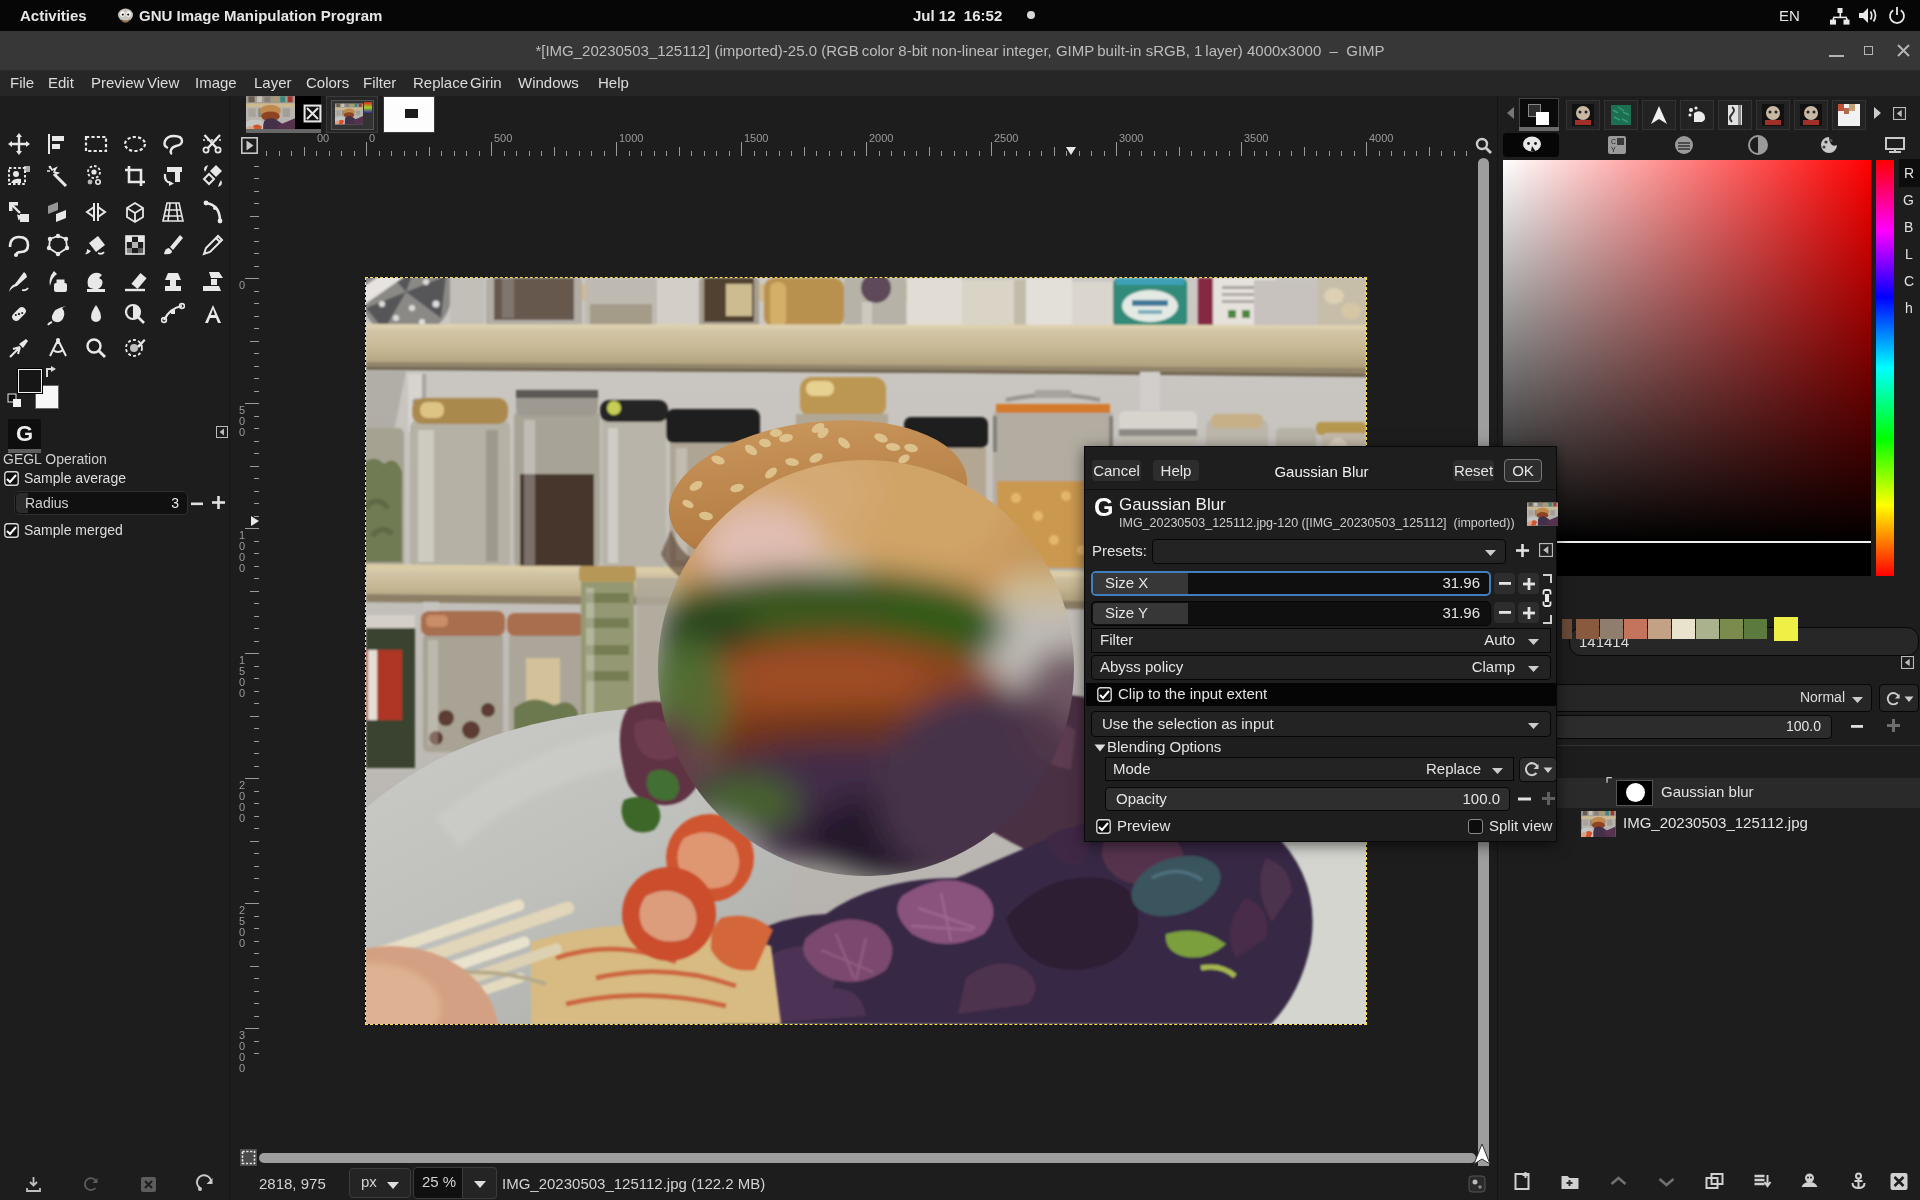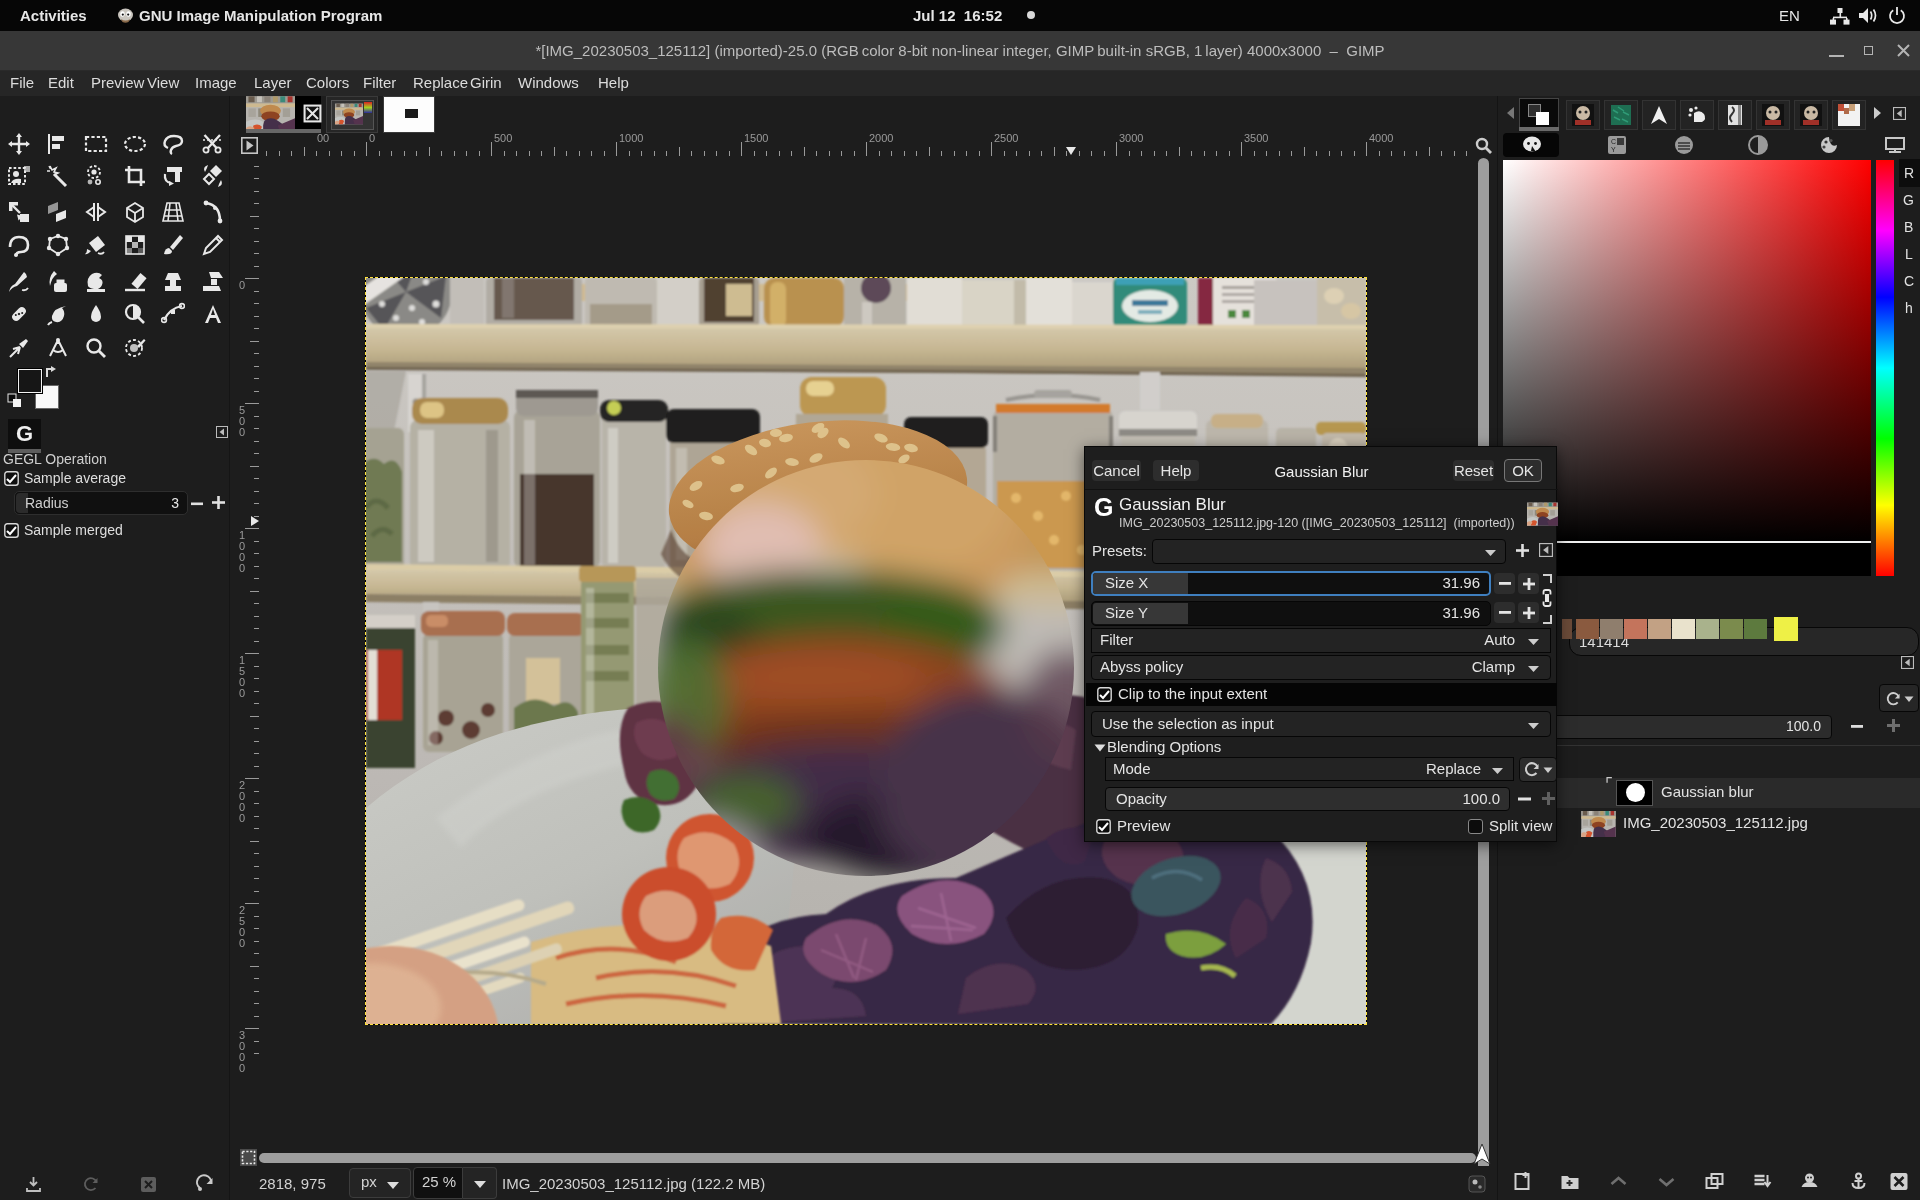--- a/index.html
+++ b/index.html
@@ -1048,20 +1048,26 @@
   <div class="abs" style="left:198px;top:523px;width:23px;height:20px;background:#a9b28c;"></div>
   <div class="abs" style="left:222px;top:523px;width:23px;height:20px;background:#7b8b4d;"></div>
   <div class="abs" style="left:246px;top:523px;width:23px;height:20px;background:#5d7a3e;"></div>
   <div class="abs" style="left:276px;top:521px;width:24px;height:24px;background:#eef046;"></div>
 
   <svg class="abs" style="left:403px;top:560px" width="13" height="13" viewBox="0 0 12 12">
       <rect x="0.5" y="0.5" width="11" height="11" fill="none" stroke="#bbb"></rect>
       <path d="M8 2.5 L3.5 6 L8 9.5 Z" fill="#bbb"></path>
     </svg>
 
+  <div class="abs" style="left:0px;top:588px;width:374px;height:28px;background:#262626;border:1px solid #070707;border-radius:4px;">
+     <span class="abs" style="right:26px;top:4px;font-size:14px;color:#dcdcdc;">Normal</span>
+     <svg class="abs" style="right:7px;top:11px" width="13" height="8" viewBox="0 0 13 8">
+        <path d="M1 1 h11 l-5.5 6 Z" fill="#ccc"></path>
+      </svg>
+  </div>
   <div class="abs" style="left:381px;top:588px;width:40px;height:28px;background:#262626;border:1px solid #070707;border-radius:4px;">
      <svg class="abs" style="left:5px;top:6px" width="16" height="16" viewBox="0 0 17 17">
         <path d="M13.5 12 a6 6 0 1 1 1-6" stroke="#cfcfcf" stroke-width="2" fill="none"></path>
         <path d="M15.5 3 v5 h-5 Z" fill="#cfcfcf"></path>
       </svg>
      <svg class="abs" style="left:24px;top:11px" width="10" height="7" viewBox="0 0 10 7">
         <path d="M0.5 0.5 h9 l-4.5 5.5 Z" fill="#ccc"></path>
       </svg>
   </div>
 

